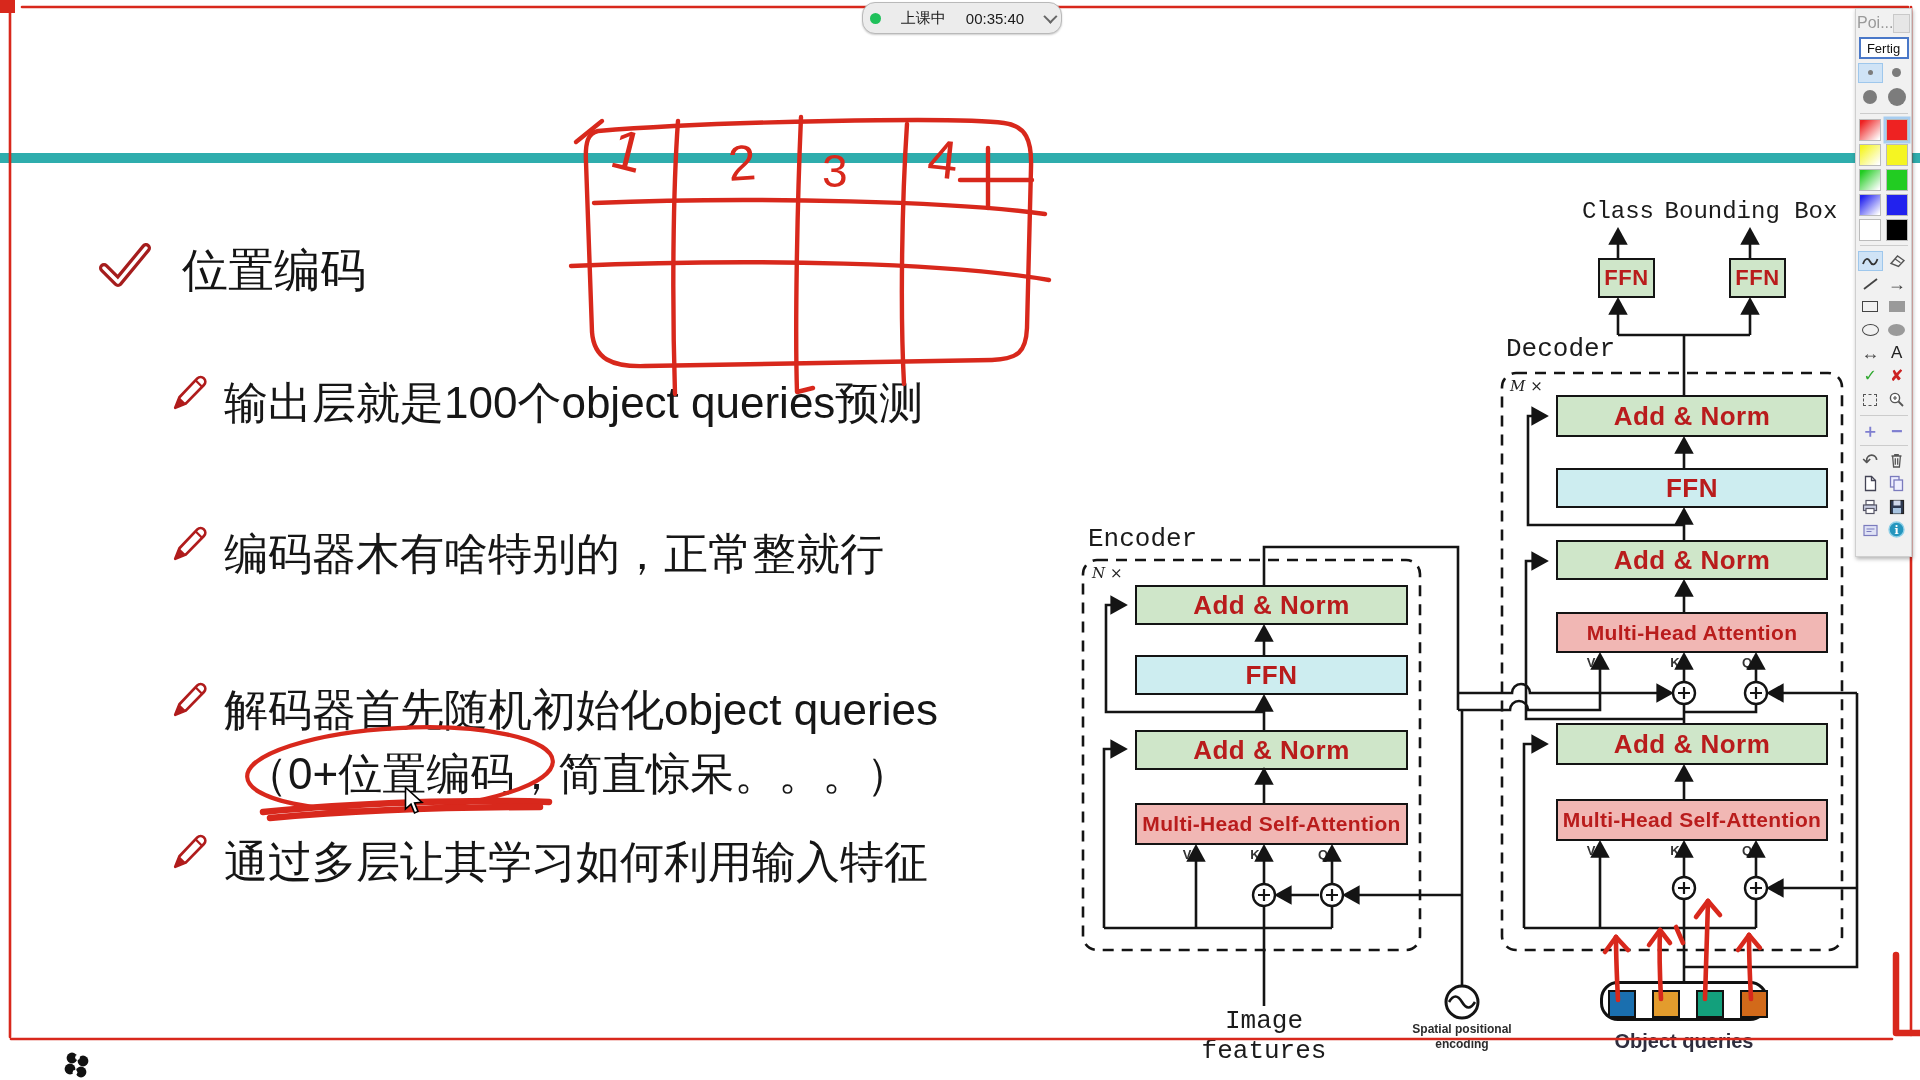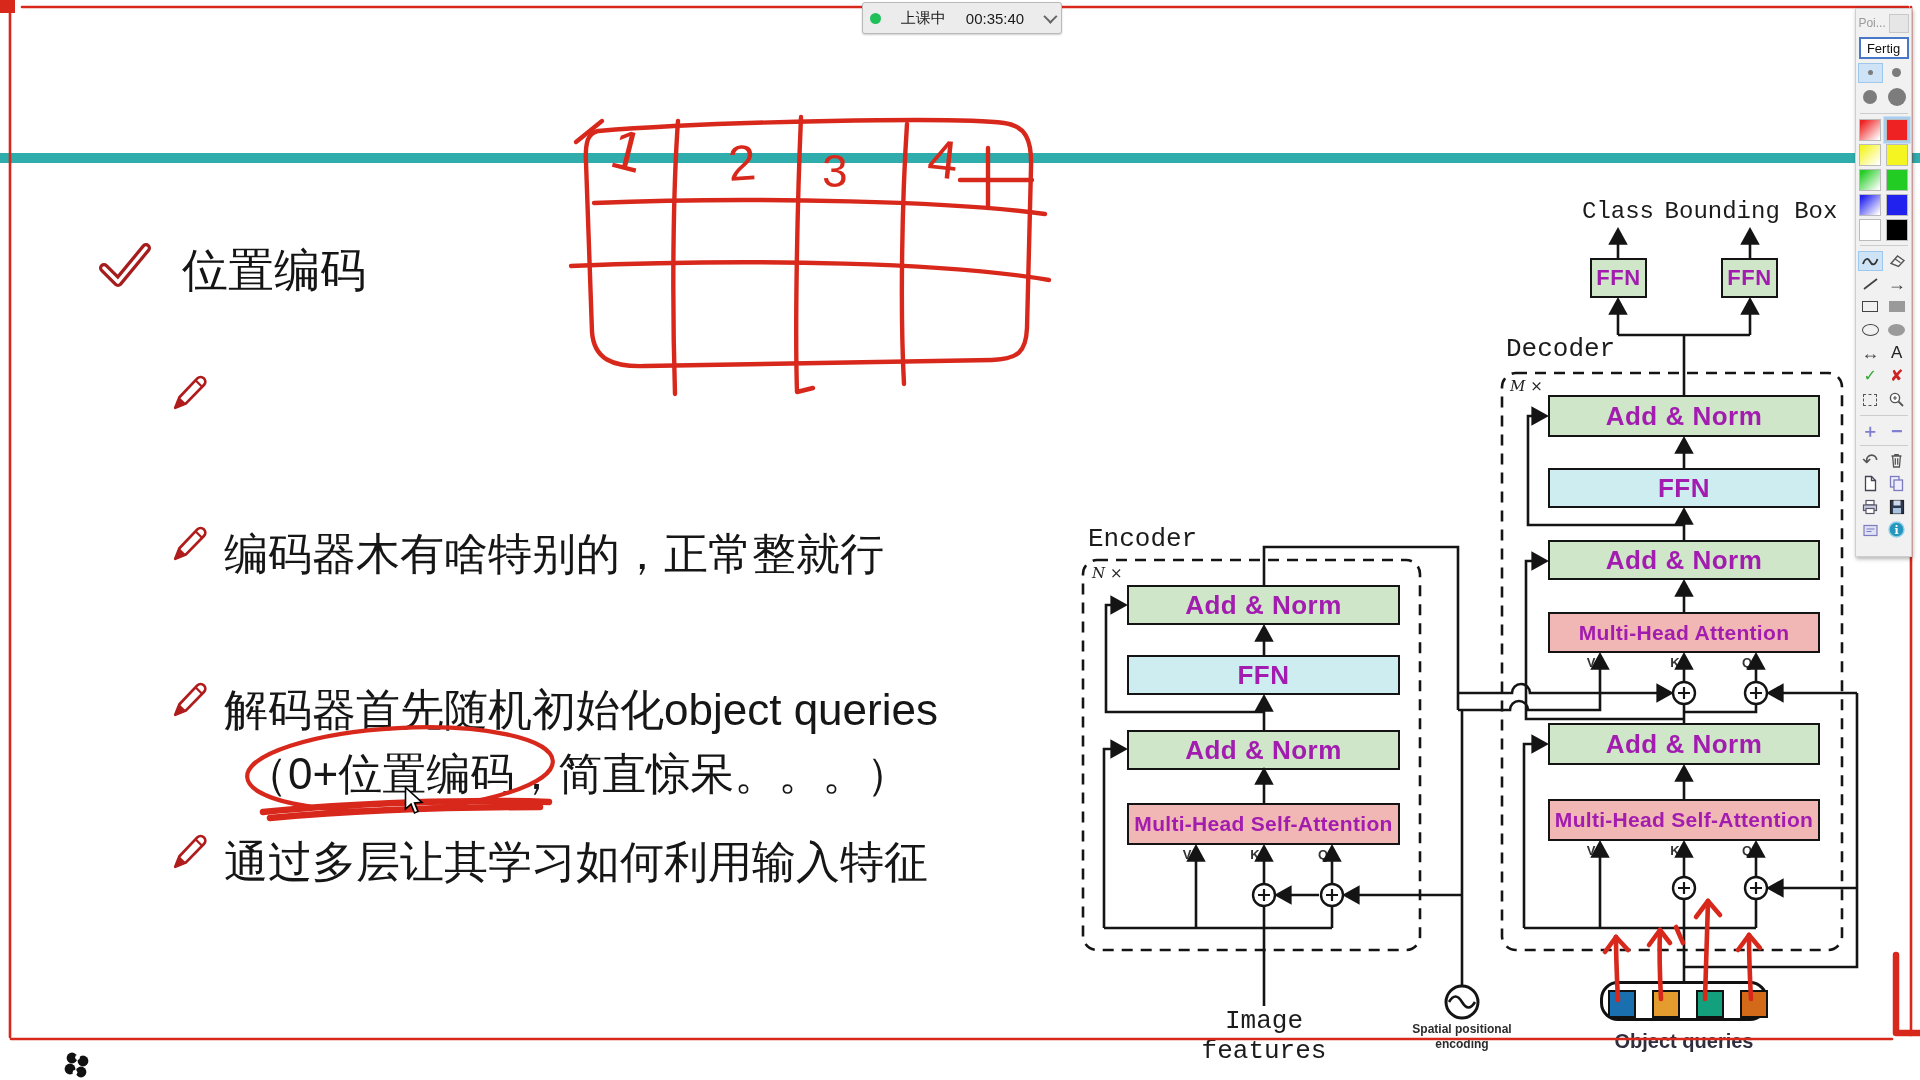--- a/index.html
+++ b/index.html
@@ -1,41 +1,41 @@
 <!DOCTYPE html>
 <html><head>
 <meta charset="utf-8">
 <style>
   html,body{margin:0;padding:0;background:#fff;}
   body{font-family:"Liberation Sans","DejaVu Sans",sans-serif;}
   #screen{position:relative;width:1920px;height:1080px;background:#ffffff;overflow:hidden;}
   .abs{position:absolute;}
   .dbox{position:absolute;border:2.6px solid #141414;display:flex;align-items:center;justify-content:center;
-        font-weight:600;color:#a21caf;font-size:26px;letter-spacing:.5px;box-sizing:border-box;}
+        font-weight:600;color:#b91c1c;font-size:26px;letter-spacing:.5px;box-sizing:border-box;margin-left:8px;}
   .g{background:#cfe6c9;} .c{background:#cdedf0;} .p{background:#f1b7b4;}
   .sm{font-size:21px;letter-spacing:.3px;}
   .dlab{position:absolute;color:#1b1b1b;font-size:26px;font-weight:500;font-family:Liberation Mono, monospace;}
   .vkq{position:absolute;width:14px;text-align:center;font-size:13px;font-weight:700;color:#333;}
   .mult{position:absolute;font-family:"DejaVu Serif",serif;font-style:italic;font-size:15px;color:#222;}
   .bullet-text{position:absolute;font-size:44px;color:#161616;white-space:nowrap;}
   .rdigit{position:absolute;color:#d8281c;font-size:52px;font-weight:400;}
   
   #panel{position:absolute;left:1855px;top:8px;width:57px;height:549px;background:#f1f1f1;
          border:1px solid #cfcfcf;box-shadow:1px 2px 4px rgba(0,0,0,.3);z-index:60;
          display:flex;flex-direction:column;align-items:center;padding-top:2px;box-sizing:border-box;}
   .trow{display:flex;width:53px;justify-content:space-around;align-items:center;height:21px;margin:1px 0;}
   .tcell{width:25px;height:20px;display:flex;align-items:center;justify-content:center;font-size:15px;color:#444;}
   .sel{background:#cfe3f6;border:1px solid #9ec7ec;box-sizing:border-box;}
   .sep{width:48px;border-top:1px solid #cccccc;margin:3px 0;}
   .sw{width:22px;height:22px;box-sizing:border-box;border:1px solid #bbb;}
   .dot{border-radius:50%;background:#7c7c7c;}
   .glyph{font-size:16px;line-height:1;}
   
   #timer{position:absolute;left:862px;top:2px;width:198px;height:30px;background:#ececec;border:1px solid #b9b9b9;
-         border-radius:3px;display:flex;align-items:center;justify-content:center;gap:20px;z-index:60;
+         border-radius:13px;display:flex;align-items:center;justify-content:center;gap:20px;z-index:60;
          box-shadow:0 1px 2px rgba(0,0,0,.2);}
   #timer .gdot{width:11px;height:11px;border-radius:50%;background:#1fc05a;}
   #timer .ttext{font-size:15px;color:#1a1a1a;}
   .chev{width:8px;height:8px;border-right:2px solid #666;border-bottom:2px solid #666;transform:rotate(45deg) translateY(-2px);}
   svg{display:block;}
 </style>
 </head>
 <body>
 
 <div id="screen">
@@ -51,20 +51,21 @@
   </span>
   <div class="abs" style="left:182px;top:240px;font-size:46px;color:#141414;font-weight:500;">位置编码</div>
 
   <span class="abs" style="left:170px;top:370px;">
     <svg width="42" height="42" viewBox="0 0 40 40">
         <path d="M5 36 L9 26 L26 8 a4.4 4.4 0 0 1 6.3 6.3 L15 32 Z" fill="#fff" stroke="#b01c1c" stroke-width="2.6" stroke-linejoin="round"></path>
         <path d="M5 36 L9 26 L15 32 Z" fill="#b01c1c"></path>
         <path d="M24.5 10 L30.5 16" stroke="#b01c1c" stroke-width="2.2"></path>
       </svg>
   </span>
+  <div class="bullet-text" style="left:224px;top:374px;">输出层就是100个object queries预测</div>
 
   <span class="abs" style="left:170px;top:521px;">
     <svg width="42" height="42" viewBox="0 0 40 40">
         <path d="M5 36 L9 26 L26 8 a4.4 4.4 0 0 1 6.3 6.3 L15 32 Z" fill="#fff" stroke="#b01c1c" stroke-width="2.6" stroke-linejoin="round"></path>
         <path d="M5 36 L9 26 L15 32 Z" fill="#b01c1c"></path>
         <path d="M24.5 10 L30.5 16" stroke="#b01c1c" stroke-width="2.2"></path>
       </svg>
   </span>
   <div class="bullet-text" style="left:224px;top:525px;">编码器木有啥特别的，正常整就行</div>
 
@@ -283,21 +284,21 @@
 
   <div id="timer">
     <span class="gdot"></span>
     <span class="ttext">上课中</span>
     <span class="ttext">00:35:40</span>
     <span class="chev"></span>
   </div>
 
   <div id="panel">
     <div class="trow" style="height:22px;">
-      <span style="color:#9a9a9a;font-size:12px;">Poi...</span>
+      <span style="color:#9a9a9a;font-size:16px;">Poi...</span>
       <span style="width:20px;height:19px;background:#e6e6e6;border:1px solid #c9c9c9;box-sizing:border-box;"></span>
     </div>
     <button style="width:50px;height:22px;background:#fff;border:2px solid #4a78c8;font-size:13px;color:#111;padding:0;margin:2px 0;font-family:inherit;">Fertig</button>
     <div class="trow">
         <span class="tcell sel">
           <span class="dot" style="width:5px;height:5px;"></span>
         </span>
         <span class="tcell">
           <span class="dot" style="width:9px;height:9px;"></span>
         </span>

